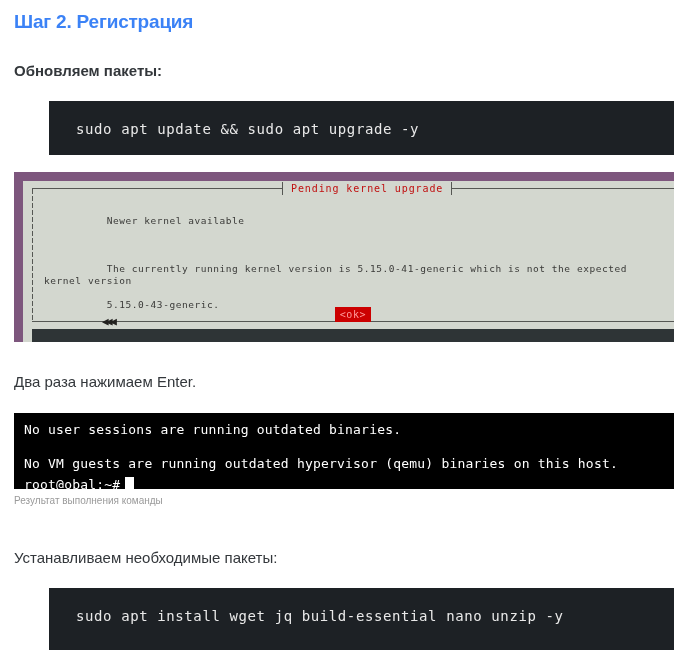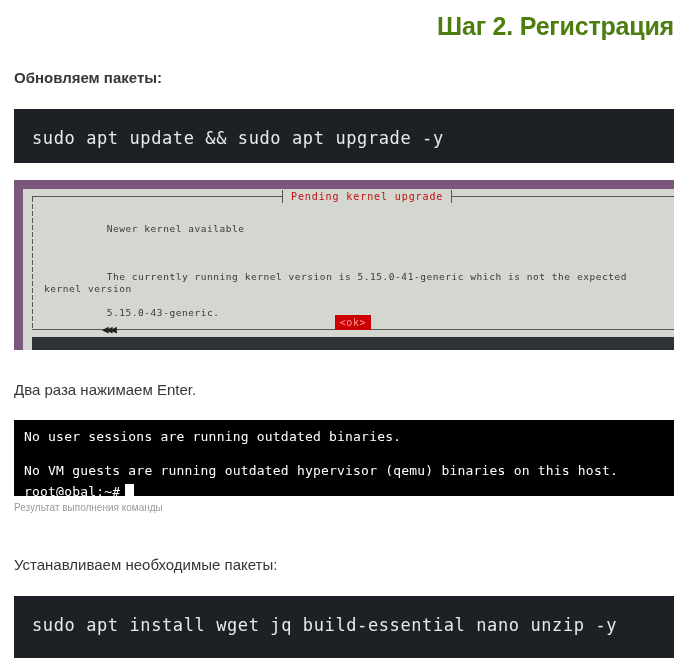--- a/index.html
+++ b/index.html
@@ -17,51 +17,51 @@
     position: relative;
   }
   .page {
     width: 688px;
     box-sizing: border-box;
     padding: 0 14px;
   }
 
   
   .h2 {
-    font-size: 25px;
+    font-size: 19px;
     font-weight: bold;
-    color: #4d7c0f;
+    color: #3b82f6;
     letter-spacing: -0.2px;
     margin: 11px 0 0 0;
     line-height: 1.2;
-    text-align: right;
   }
   .para {
     font-size: 15px;
     font-weight: normal;
     color: #33373b;
     line-height: 1.3;
     margin: 0;
   }
   .p-update   { margin-top: 27px; font-weight: bold; }
   .p-enter    { margin-top: 30px; }
   .p-install  { margin-top: 42px; }
 
   
   .codeblock {
     background: #1d2125;
     color: #e9e9e9;
     font-family: "DejaVu Sans Mono", monospace;
-    font-size: 17px;
+    font-size: 14px;
     letter-spacing: 0.6px;
     line-height: 1;
     box-sizing: border-box;
-    padding: 21px 18px;
+    padding: 21px 27px;
     white-space: pre;
     overflow: hidden;
+    margin-left: 35px;
   }
   .cb-update  { margin-top: 21px; height: 54px; }
   .cb-install { margin-top: 21px; height: 62px; }
 
   
   .shot-dialog {
     margin-top: 17px;
     position: relative;
     height: 170px;
     background: #7d567d;

